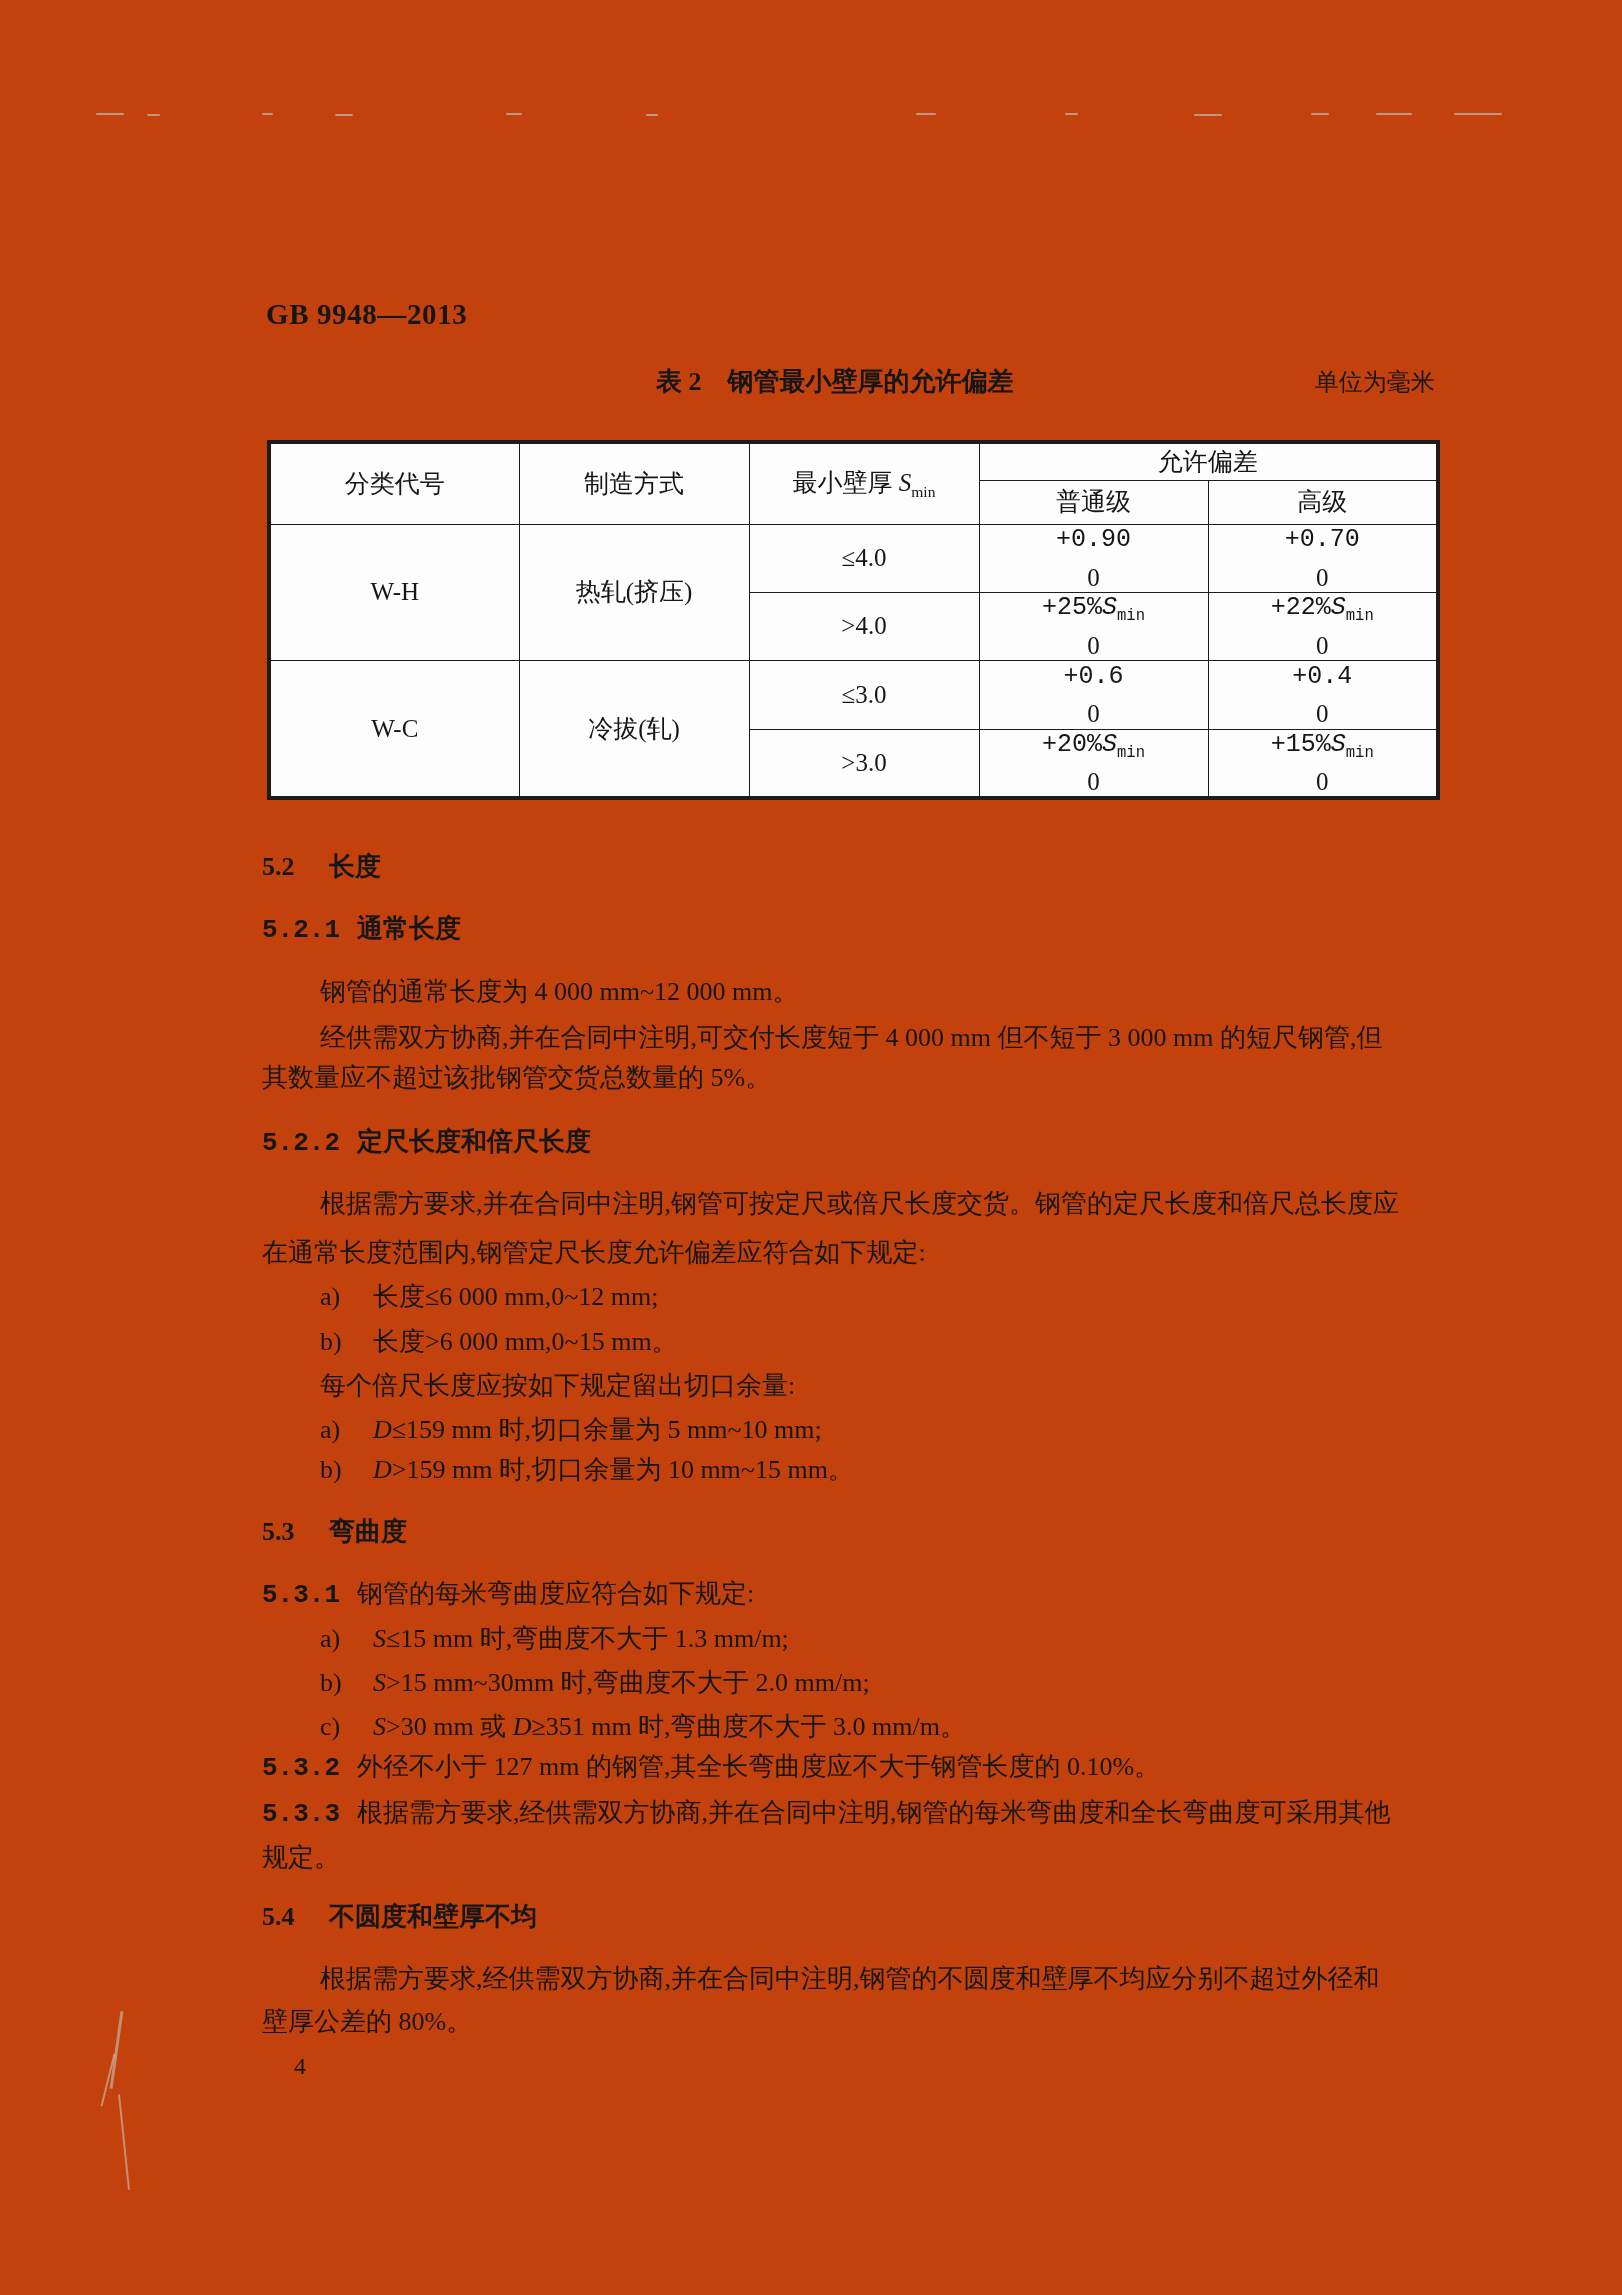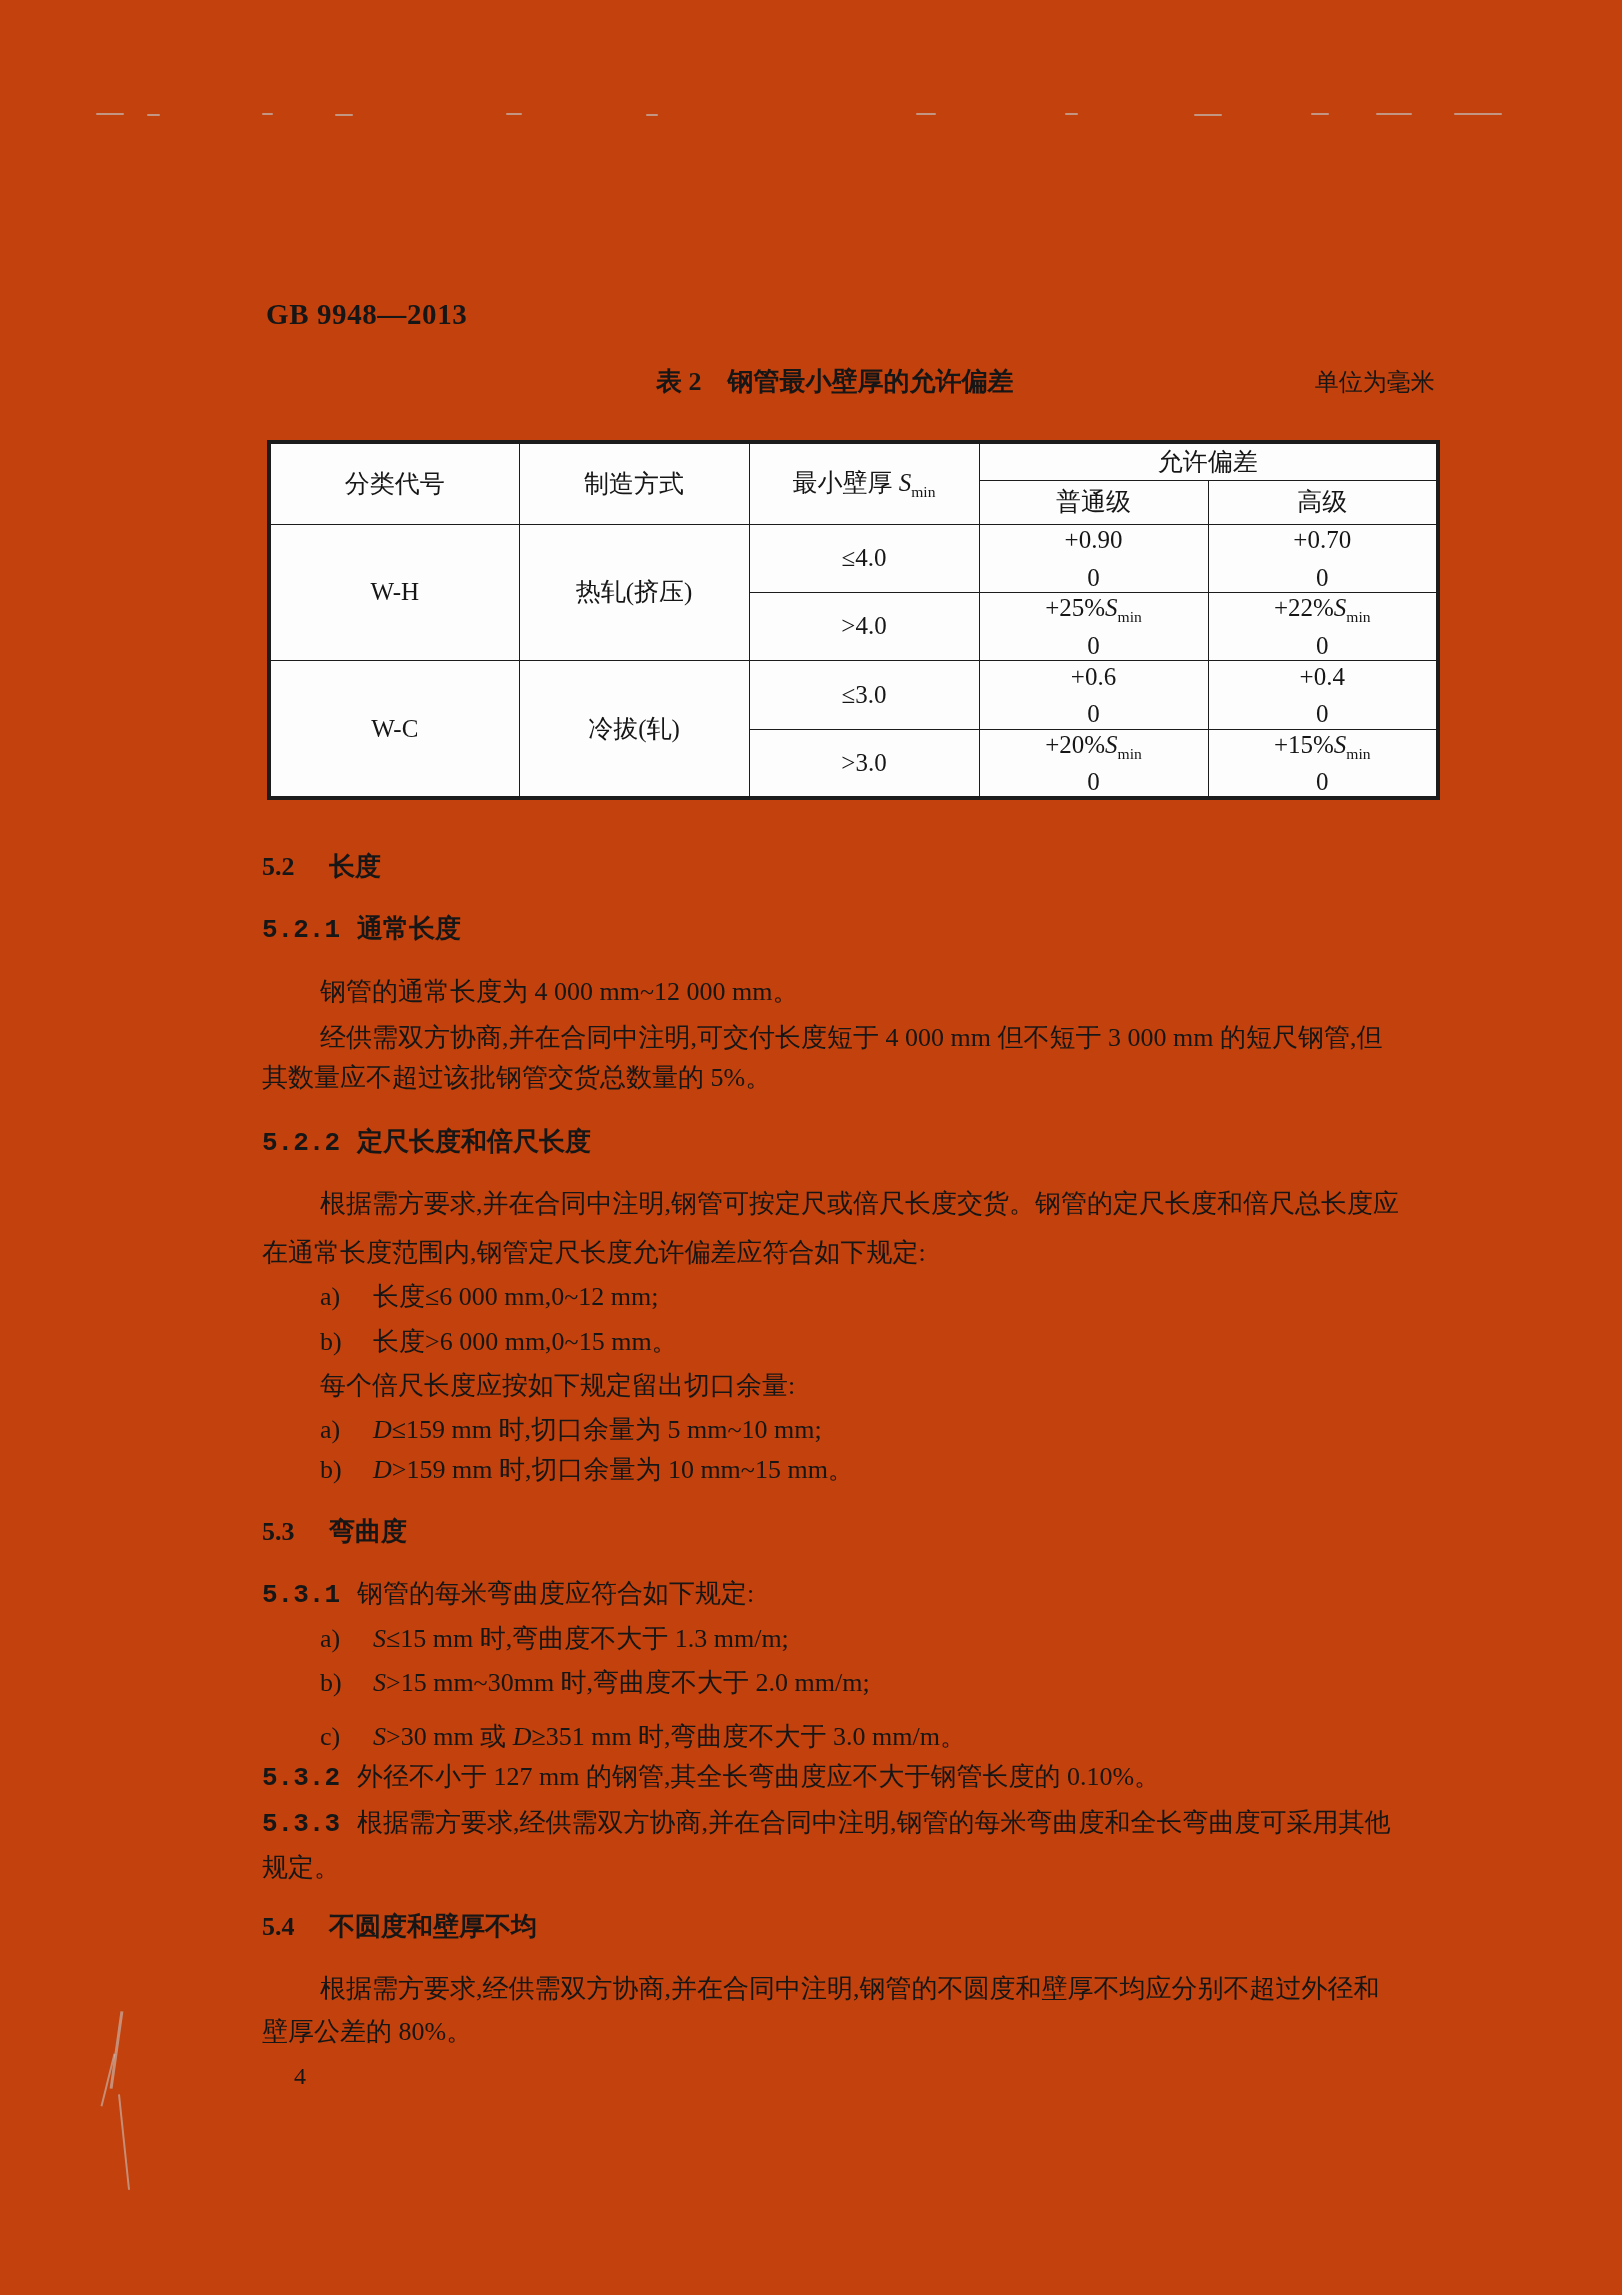--- a/index.html
+++ b/index.html
@@ -33,21 +33,21 @@
     border:1.8px solid #1c1c1c;
     text-align:center;vertical-align:middle;padding:0;
     font-size:25px;line-height:1.25;color:#161616;white-space:nowrap;
   }
   td.hb{border-bottom:4.2px solid #1c1c1c;}        
   td.devhead{border-bottom:2.4px solid #1c1c1c;}   
   td.subdiv{border-bottom:3px solid #1c1c1c;}    
   td.gdiv{border-bottom:4.2px solid #1c1c1c;}      
   .vi{font-style:italic;}
   sub{font-size:15.6px;}
-  .dev .dl{line-height:29px;}
+  .dev .dl{line-height:29px;font-family:Liberation Mono, monospace;}
   .dev .dz{line-height:26px;margin-top:1.2px;}
   
   .content{position:absolute;left:262px;top:840px;width:1203px;font-size:26px;}
   .ln{line-height:38px;white-space:nowrap;}
   .b{font-weight:700;}
   .hnum{display:inline-block;width:67px;}
   .cnum{display:inline-block;width:95px;font-family:Liberation Mono, monospace;}
   .mk{display:inline-block;width:53px;}
   .ind{margin-left:58px;}
   .pgnum{margin-left:32px;font-size:24px;}
@@ -196,21 +196,21 @@
 
     <div class="ln ind" style="margin-top:6px"><span class="mk">a)</span><span class="vi">D</span><span>≤159 mm 时,切口余量为 5 mm~10 mm;</span></div>
     <div class="ln ind" style="margin-top:1.8px"><span class="mk">b)</span><span class="vi">D</span><span>&gt;159 mm 时,切口余量为 10 mm~15 mm。</span></div>
 
     <div class="ln" style="margin-top:24px"><span class="b hnum">5.3</span><span class="b">弯曲度</span></div>
 
     <div class="ln" style="margin-top:24px"><span class="b cnum">5.3.1</span><span>钢管的每米弯曲度应符合如下规定:</span></div>
 
     <div class="ln ind" style="margin-top:6.6px"><span class="mk">a)</span><span class="vi">S</span><span>≤15 mm 时,弯曲度不大于 1.3 mm/m;</span></div>
     <div class="ln ind" style="margin-top:6px"><span class="mk">b)</span><span class="vi">S</span><span>&gt;15 mm~30mm 时,弯曲度不大于 2.0 mm/m;</span></div>
-    <div class="ln ind" style="margin-top:16px"><span class="mk">c)</span><span class="vi">S</span><span>&gt;30 mm 或 </span><span class="vi">D</span><span>≥351 mm 时,弯曲度不大于 3.0 mm/m。</span></div>
+    <div class="ln ind" style="margin-top:6px"><span class="mk">c)</span><span class="vi">S</span><span>&gt;30 mm 或 </span><span class="vi">D</span><span>≥351 mm 时,弯曲度不大于 3.0 mm/m。</span></div>
 
     <div class="ln" style="margin-top:1.8px"><span class="b cnum">5.3.2</span><span>外径不小于 127 mm 的钢管,其全长弯曲度应不大于钢管长度的 0.10%。</span></div>
 
     <div class="ln" style="margin-top:6.6px"><span class="b cnum">5.3.3</span><span>根据需方要求,经供需双方协商,并在合同中注明,钢管的每米弯曲度和全长弯曲度可采用其他</span></div>
     <div class="ln" style="margin-top:6.6px">规定。</div>
 
     <div class="ln" style="margin-top:21px"><span class="b hnum">5.4</span><span class="b">不圆度和壁厚不均</span></div>
 
     <div class="ln ind" style="margin-top:24px">根据需方要求,经供需双方协商,并在合同中注明,钢管的不圆度和壁厚不均应分别不超过外径和</div>
     <div class="ln" style="margin-top:4.8px">壁厚公差的 80%。</div>

